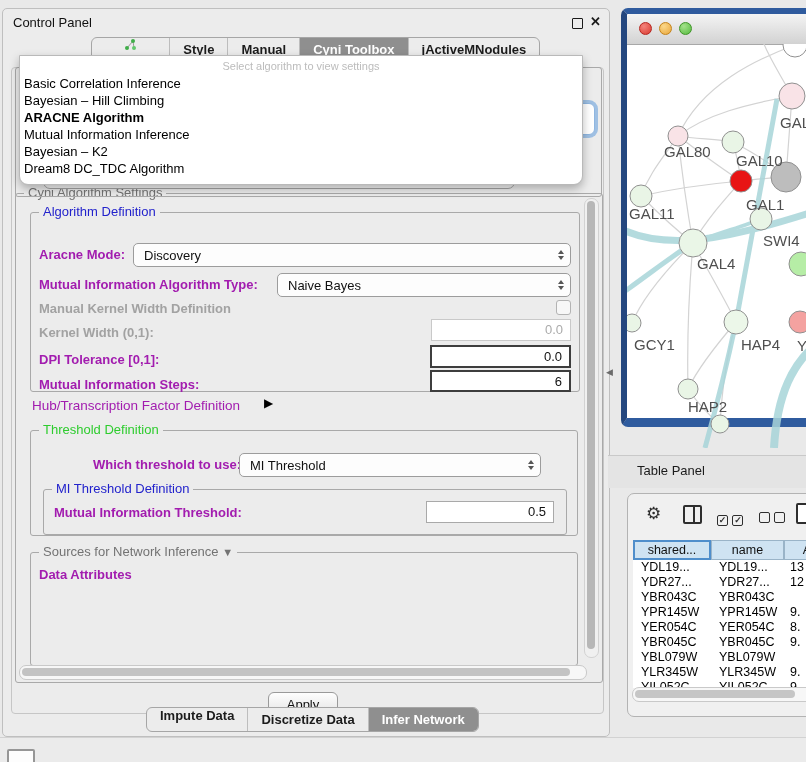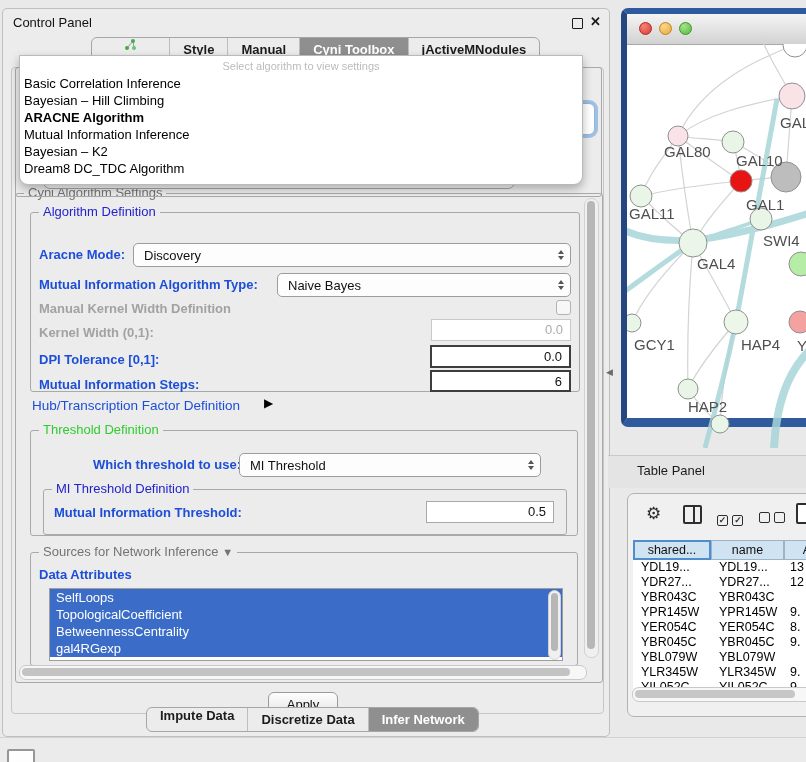--- a/index.html
+++ b/index.html
@@ -24,21 +24,21 @@
   
   .popup{left:16px;top:46px;width:562px;height:126px;background:#fff;border:1px solid #b9b9b9;border-radius:0 0 9px 9px;box-shadow:0 4px 10px rgba(0,0,0,.28);z-index:30;padding-top:2px;}
   .popup .prompt{text-align:center;color:#bcbcbc;font-size:11px;height:17px;line-height:17px;}
   .popup .it{font-size:13px;height:17px;line-height:17px;padding-left:4px;color:#000;white-space:nowrap;}
   .popup .it.sel{font-weight:bold;}
   
   .frag-combo-blue{left:540px;top:94px;width:50px;height:30px;background:#fff;border:1px solid #8fb6e0;border-radius:6px;box-shadow:0 0 0 3px rgba(96,156,220,.55);z-index:6;}
   .frag-combo{left:40px;top:148px;width:470px;height:30px;background:#f4f4f4;border:1px solid #a5a5a5;border-radius:7px;z-index:5;}
   .frag-grp{left:12px;top:58px;width:585px;height:128px;z-index:4;}
   
-  .lbl{font-size:13px;color:#1d4ed8;white-space:nowrap;}
+  .lbl{font-size:13px;color:#a21caf;white-space:nowrap;}
   .b{font-weight:bold;}
   .dis{color:#a2a2a2;}
   .combo{display:flex;align-items:center;background:#fdfdfd;border:1px solid #9c9c9c;border-radius:5px;height:24px;box-sizing:border-box;}
   .combo .cv{flex:1;font-size:13px;padding-left:10px;color:#111;white-space:nowrap;overflow:hidden;}
   .stepper{width:18px;display:flex;flex-direction:column;align-items:center;justify-content:center;gap:2px;}
   .stepper .up{width:0;height:0;border:3.5px solid transparent;border-bottom:4.5px solid #555;}
   .stepper .dn{width:0;height:0;border:3.5px solid transparent;border-top:4.5px solid #555;}
   .field{background:#fff;border:1px solid #a9a9a9;font-size:13px;text-align:right;padding:0 7px;line-height:20px;box-sizing:border-box;height:22px;color:#111;}
   .field.strong{border:2px solid #3d3d3d;line-height:19px;}
   .field.dis{color:#ababab;border:1px solid #c9c9c9;}
@@ -193,29 +193,20 @@
         <div class="abs grp" style="left:12px;top:58px;width:522px;height:44px;">
           <span class="t blue">MI Threshold Definition</span>
           <span class="abs lbl b" style="left:10px;top:15px;">Mutual Information Threshold:</span>
           <div class="abs field" style="left:382px;top:11px;width:128px;">0.5</div>
         </div>
       </div>
 
       <div class="abs grp" style="left:14px;top:358px;width:546px;height:112px;">
         <span class="t"><span>Sources for Network Inference</span> <span style="font-size:11px;">▼</span></span>
         <span class="abs lbl b" style="left:8px;top:14px;">Data Attributes</span>
-        <div class="abs attr-list" style="left:18px;top:35px;width:512px;height:71px;">
-          <div class="attr-it">SelfLoops</div>
-          <div class="attr-it">TopologicalCoefficient</div>
-          <div class="attr-it">BetweennessCentrality</div>
-          <div class="attr-it">gal4RGexp</div>
-          <div class="abs sb-track-v" style="right:1px;top:1px;width:11px;height:68px;">
-            <div class="abs sb-thumb" style="left:1.5px;top:2px;width:7px;height:58px;"></div>
-          </div>
-        </div>
       </div>
 
       <div class="abs sb-track-h" style="left:3px;top:471px;width:566px;height:13px;">
         <div class="abs sb-thumb" style="left:2px;top:2px;width:548px;height:8px;background:#c3c3c3;"></div>
       </div>
     </div>
 
     <div class="abs btn" style="left:265px;top:666px;width:68px;height:23px;margin-top:17px;">Apply</div>
 
     <div class="abs tabbar" style="left:143px;top:698px;">

